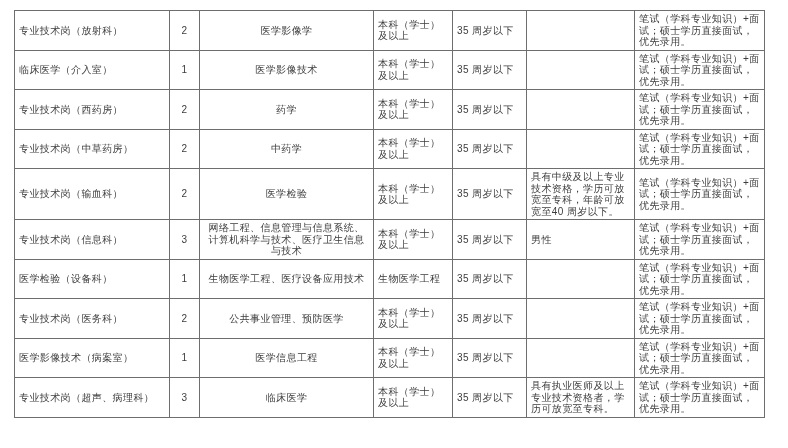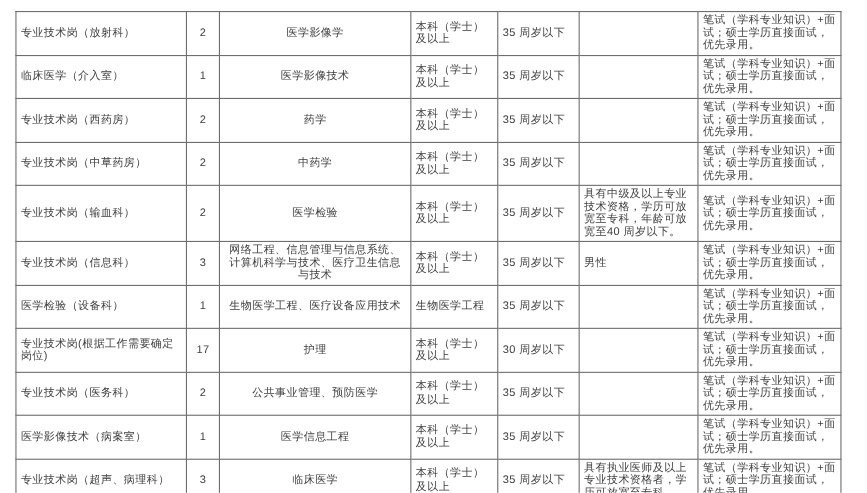--- a/index.html
+++ b/index.html
@@ -122,29 +122,20 @@
   <tr>
     <td class="c-pos">医学检验（设备科）</td>
     <td class="c-count">1</td>
     <td class="c-major">生物医学工程、医疗设备应用技术</td>
     <td class="c-edu">生物医学工程</td>
     <td class="c-age">35 周岁以下</td>
     <td class="c-other"></td>
     <td class="c-exam">笔试（学科专业知识）+面试；硕士学历直接面试，优先录用。</td>
   </tr>
 
-  <tr>
-    <td class="c-pos">专业技术岗(根据工作需要确定岗位)</td>
-    <td class="c-count">17</td>
-    <td class="c-major">护理</td>
-    <td class="c-edu">本科（学士）及以上</td>
-    <td class="c-age">30 周岁以下</td>
-    <td class="c-other"></td>
-    <td class="c-exam">笔试（学科专业知识）+面试；硕士学历直接面试，优先录用。</td>
-  </tr>
 
   <tr>
     <td class="c-pos">专业技术岗（医务科）</td>
     <td class="c-count">2</td>
     <td class="c-major">公共事业管理、预防医学</td>
     <td class="c-edu">本科（学士）及以上</td>
     <td class="c-age">35 周岁以下</td>
     <td class="c-other"></td>
     <td class="c-exam">笔试（学科专业知识）+面试；硕士学历直接面试，优先录用。</td>
   </tr>

